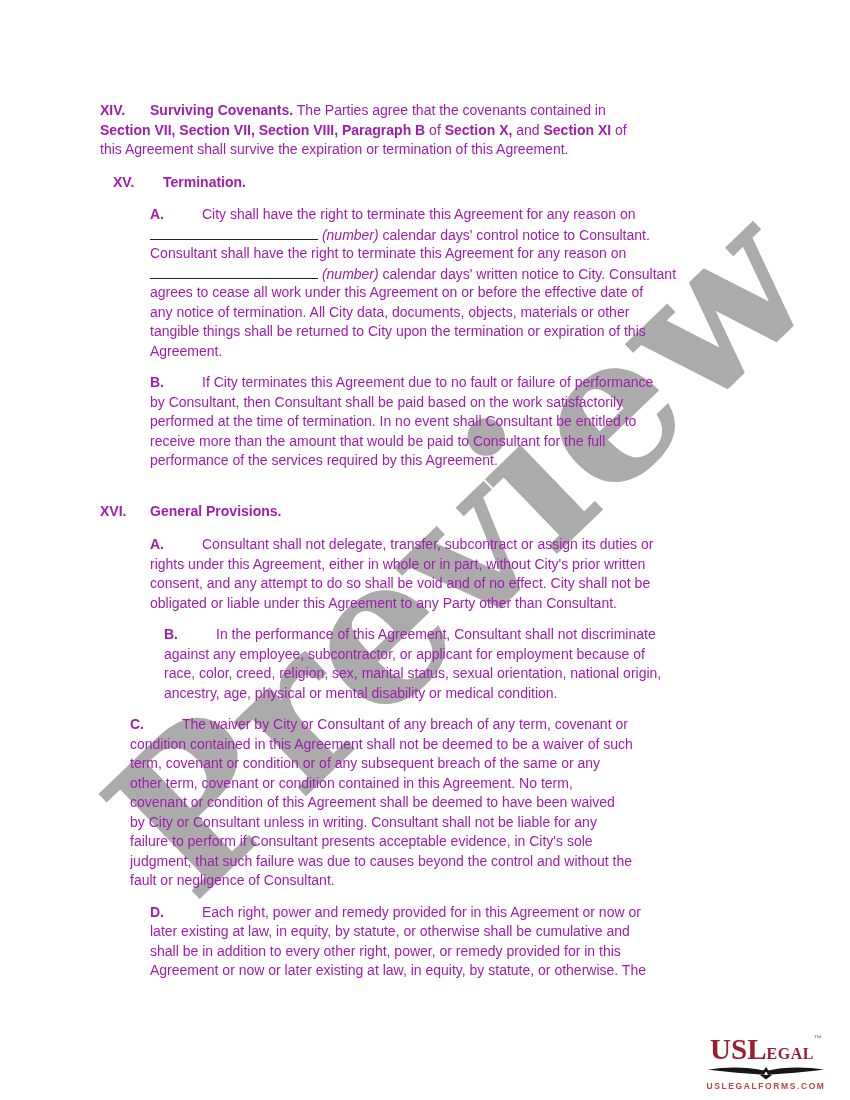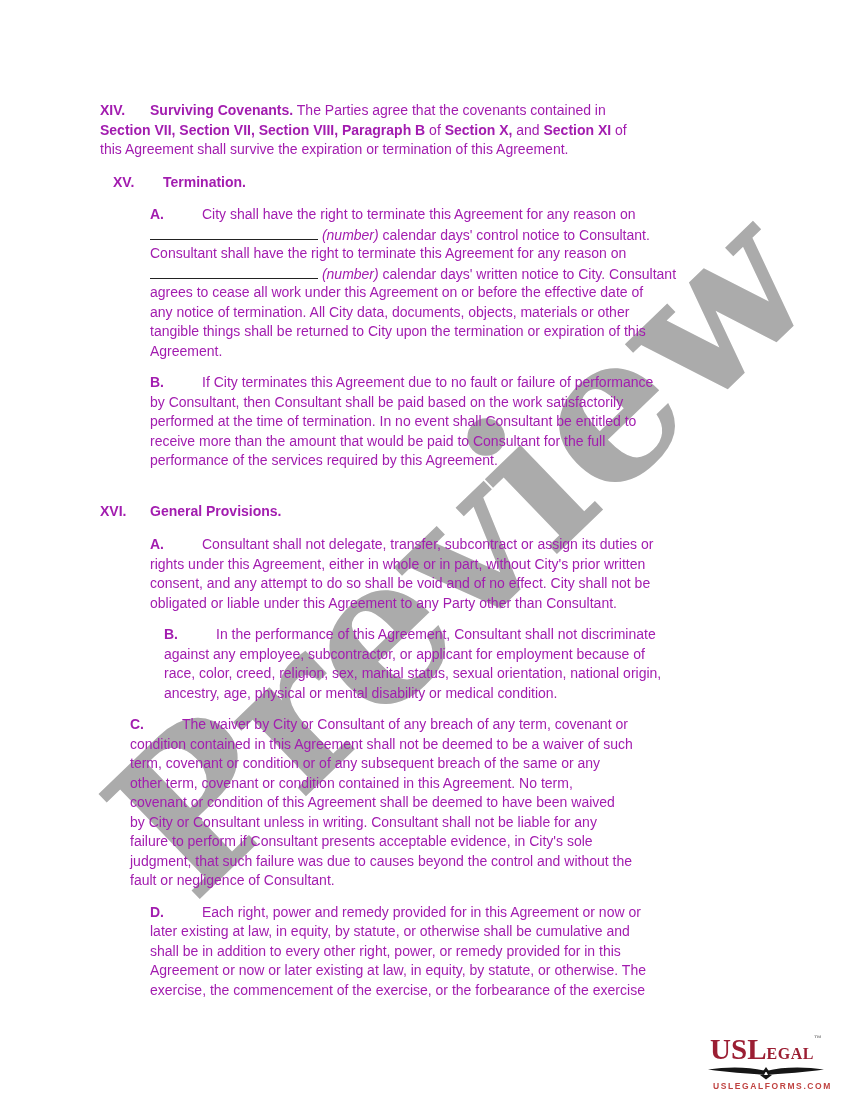--- a/index.html
+++ b/index.html
@@ -108,32 +108,31 @@
         <div class="tline"><span>by City or Consultant unless in writing. Consultant shall not be liable for any</span></div>
         <div class="tline"><span>failure to perform if Consultant presents acceptable evidence, in City's sole</span></div>
         <div class="tline"><span>judgment, that such failure was due to causes beyond the control and without the</span></div>
         <div class="tline"><span>fault or negligence of Consultant.</span></div>
       </div>
       <div class="para" style="margin-top: 12px; margin-left: 50px;">
         <div class="tline"><span class="b num" style="width: 52px;">D.</span><span>Each right, power and remedy provided for in this Agreement or now or</span></div>
         <div class="tline"><span>later existing at law, in equity, by statute, or otherwise shall be cumulative and</span></div>
         <div class="tline"><span>shall be in addition to every other right, power, or remedy provided for in this</span></div>
         <div class="tline"><span>Agreement or now or later existing at law, in equity, by statute, or otherwise. The</span></div>
-        <div class="tline"><span>exercise, the commencement of the exercise, or the forbearance of the exercise</span></div>
       </div>
     </div>
 
   <div class="logo">
     <div class="wordmark" style="color: rgb(155, 30, 51);">
       <span class="wm-big">US</span><span class="wm-big">L</span><span class="wm-small">EGAL</span><span class="wm-tm">™</span>
     </div>
     <svg class="eagle" width="118" height="14" viewBox="0 0 118 14">
       <g id="eagle-shape" fill="#161616">
         <path d="M59,5 C42,0.5 20,0.5 1,3.5 C20,6.5 40,7 57,9 Z"></path>
         <path d="M59,5 C76,0.5 98,0.5 117,3.5 C98,6.5 78,7 61,9 Z"></path>
         <path d="M59,1 L55.5,6 L62.5,6 Z"></path>
         <path d="M53,9 L59,13.5 L65,9 Z"></path>
       </g>
     </svg>
-    <div class="site" style="color: rgb(192, 67, 65); text-align: right;">USLEGALFORMS.COM</div>
+    <div class="site" style="color: rgb(192, 67, 65);">USLEGALFORMS.COM</div>
   </div>
 
 </div>
 
 </body></html>

